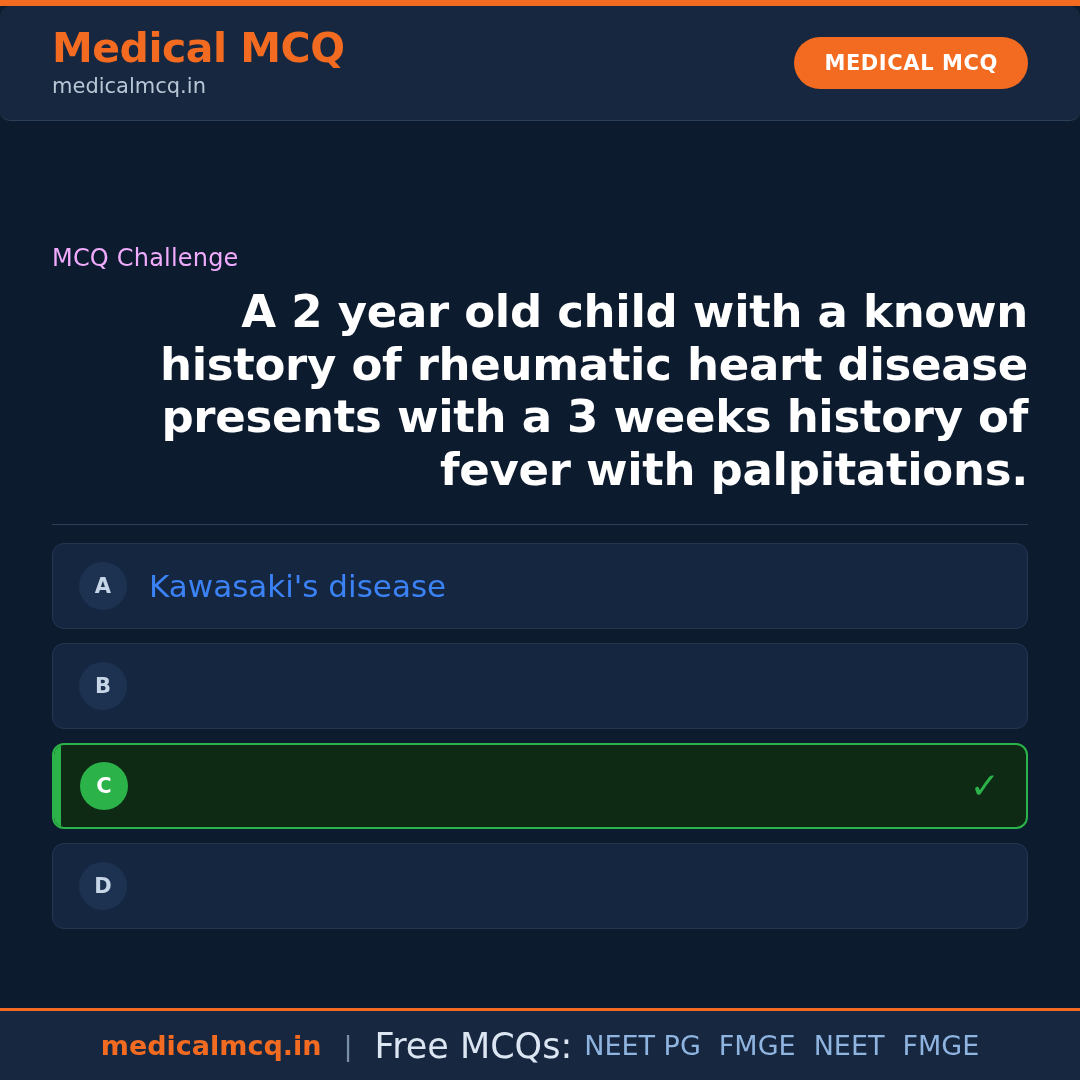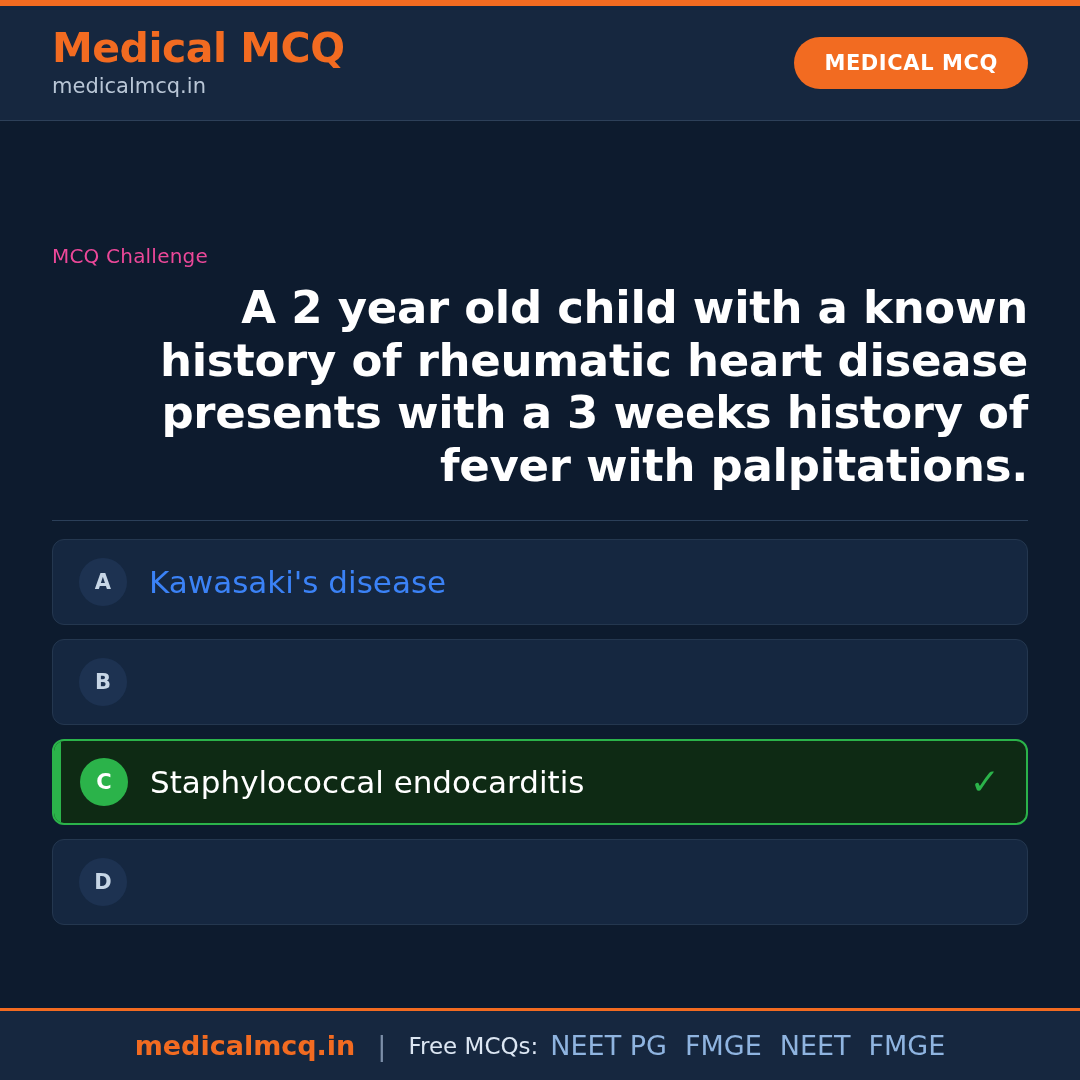--- a/index.html
+++ b/index.html
@@ -26,20 +26,21 @@
   .header {
     flex: 0 0 auto;
     height: 115px;
     background: #16273f;
     border-bottom: 1px solid #2c4straight;
     border-bottom: 1px solid #2d4059;
     display: flex;
     align-items: center;
     justify-content: space-between;
     padding: 0 52px;
+    border-radius: 10px;
   }
   .brand-title {
     font-size: 41px;
     font-weight: bold;
     color: #f26b21;
     letter-spacing: -0.5px;
     line-height: 1.05;
   }
   .brand-sub {
     font-size: 21px;
@@ -57,22 +58,22 @@
     letter-spacing: 0.6px;
     white-space: nowrap;
   }
   
   .main {
     flex: 1 1 auto;
     padding: 123px 52px 0 52px;
     position: relative;
   }
   .eyebrow {
-    font-size: 20px;
-    color: #ec4899;
+    font-size: 24px;
+    color: #f0abfc;
     margin-bottom: 14px;
     letter-spacing: 0.2px;
   }
   .question {
     font-size: 45px;
     font-weight: bold;
     color: #ffffff;
     line-height: 1.17;
     letter-spacing: -0.3px;
     max-width: 990px;
@@ -151,21 +152,21 @@
     font-size: 27px;
     font-weight: bold;
     color: #f26b21;
   }
   .footer-sep {
     font-size: 27px;
     color: #7c8fa8;
     margin: 0 22px;
   }
   .footer-label {
-    font-size: 23px;
+    font-size: 35px;
     color: #dce6f2;
   }
   .footer-exams {
     font-size: 27px;
     color: #8fb4e0;
     display: inline-flex;
     gap: 18px;
     margin-left: 12px;
   }
 </style>
@@ -196,21 +197,20 @@
         <div class="text">Kawasaki's disease</div>
       </div>
 
       <div class="option">
         <div class="letter">B</div>
       </div>
 
       <div class="option correct">
         <div class="bar"></div>
         <div class="letter">C</div>
-        <div class="text">Staphylococcal endocarditis</div>
         <div class="check">✓</div>
       </div>
 
       <div class="option">
         <div class="letter">D</div>
       </div>
 
     </div>
   </div>
 

